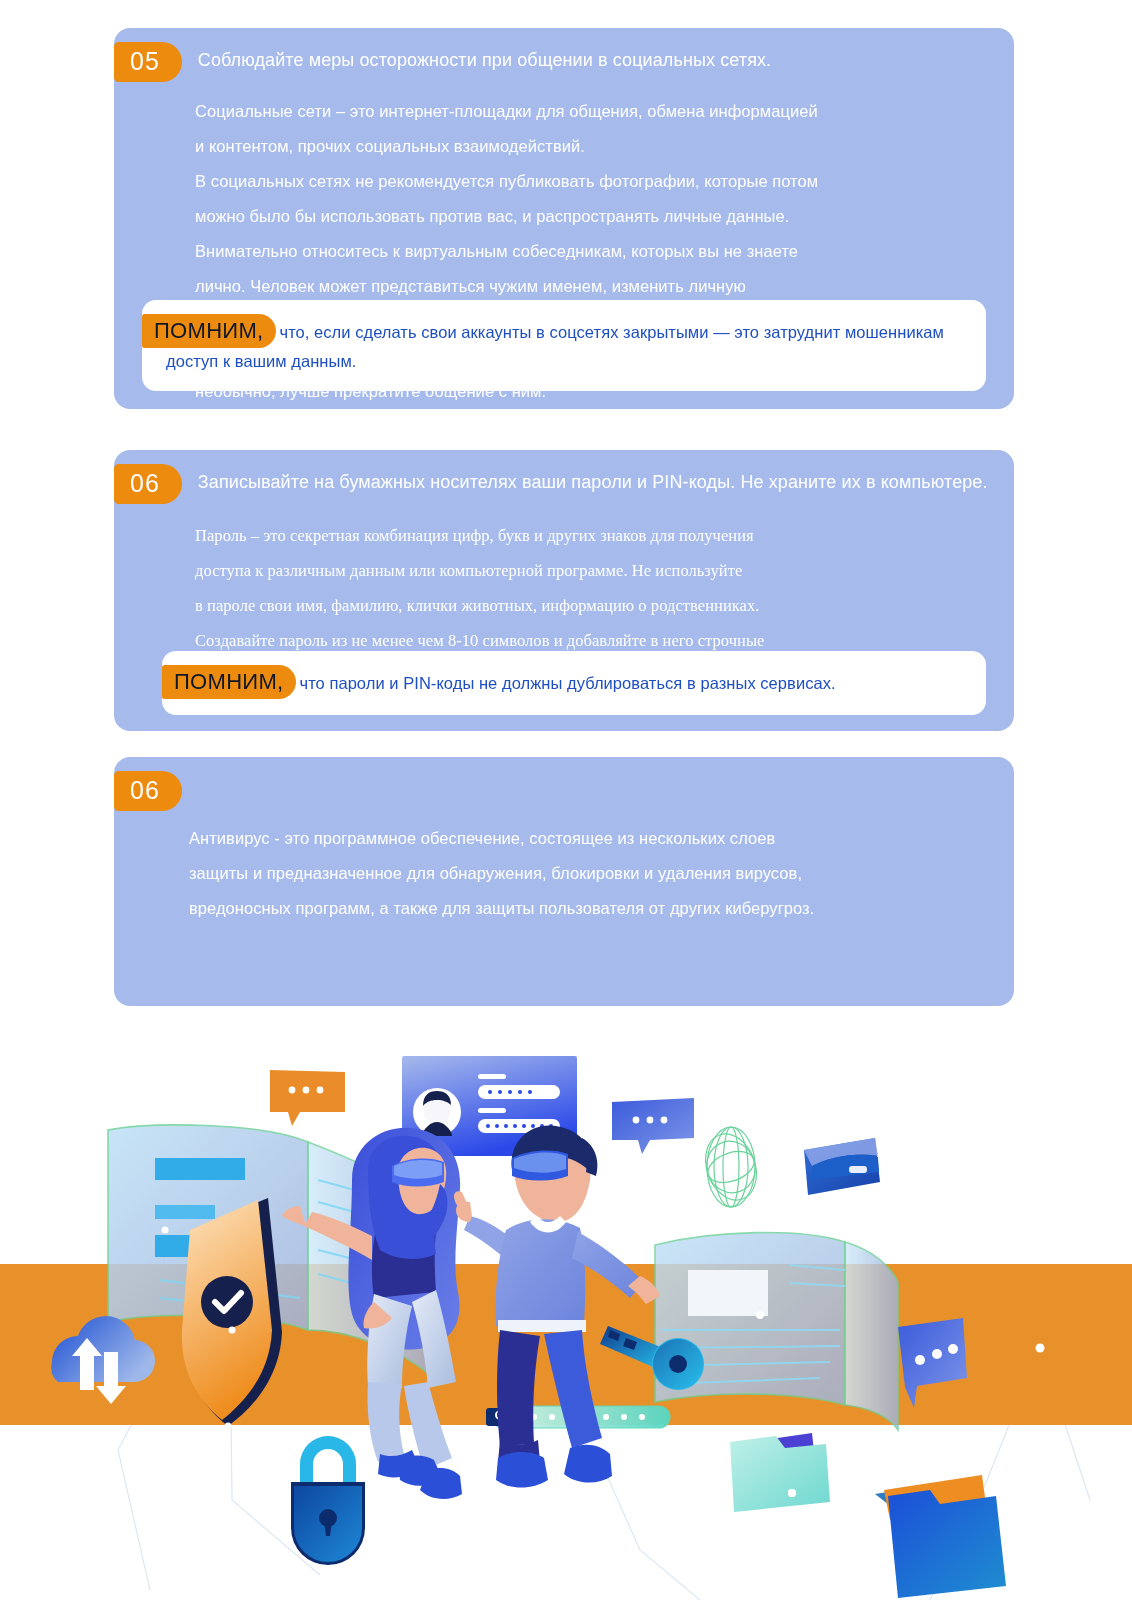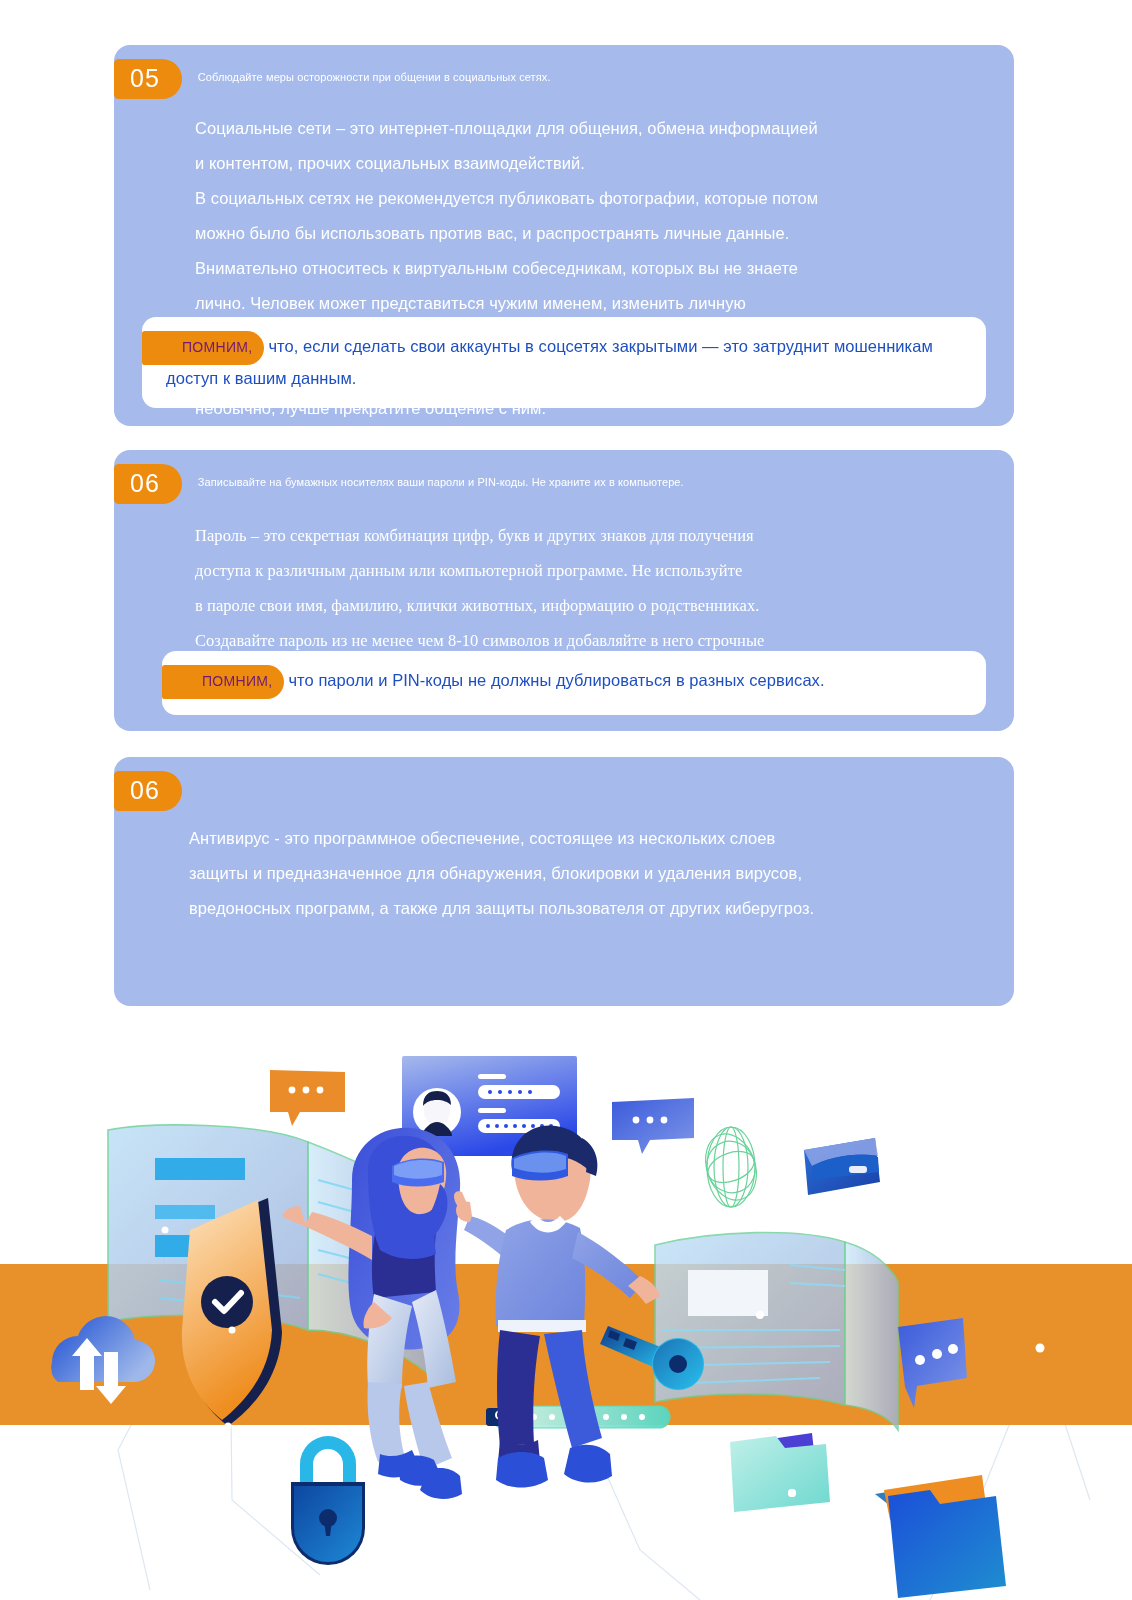--- a/index.html
+++ b/index.html
@@ -19,21 +19,21 @@
 
   
   .card {
     position: absolute;
     left: 114px;
     width: 900px;
     background: #a6bbeb;
     border-radius: 16px;
     box-sizing: border-box;
   }
-  #card-1 { top: 45px;  height: 381px; }
+  #card-1 { top: 28px;  height: 381px; }
   #card-2 { top: 450px; height: 281px; }
   #card-3 { top: 757px; height: 249px; }
 
   .card-header {
     display: flex;
     align-items: flex-start;
     padding-top: 14px;
   }
   .num-badge {
     flex: 0 0 auto;
@@ -45,21 +45,21 @@
     line-height: 1;
     padding: 7px 22px 8px 16px;
     border-radius: 5px 22px 22px 5px;
     font-family: "Liberation Sans", sans-serif;
     position: relative;
     left: -14px;
     box-sizing: border-box;
   }
   .card-title {
     color: #ffffff;
-    font-size: 11px;
+    font-size: 18px;
     line-height: 25px;
     padding: 6px 24px 0 2px;
     letter-spacing: 0.1px;
   }
 
   .card-body {
     color: #ffffff;
     font-size: 16.5px;
     line-height: 35px;
     padding: 8px 34px 0 42px;
@@ -88,26 +88,26 @@
   .remember-text {
     color: #1e4fc0;
     font-size: 16.5px;
     line-height: 27px;
     padding: 0 16px 0 24px;
     letter-spacing: 0.05px;
   }
   .remember-label {
     display: inline-block;
     background: #ed8b0e;
-    color: #701a75;
-    padding: 3px 12px 4px 40px;
+    color: #0f172a;
+    padding: 3px 12px 4px 12px;
     margin-left: -24px;
     margin-right: 4px;
     border-radius: 3px 18px 18px 3px;
-    font-size: 14px;
+    font-size: 22px;
     letter-spacing: 0.3px;
   }
 
   
   #illustration {
     position: absolute;
     left: 0;
     top: 1030px;
     width: 1132px;
     height: 570px;

